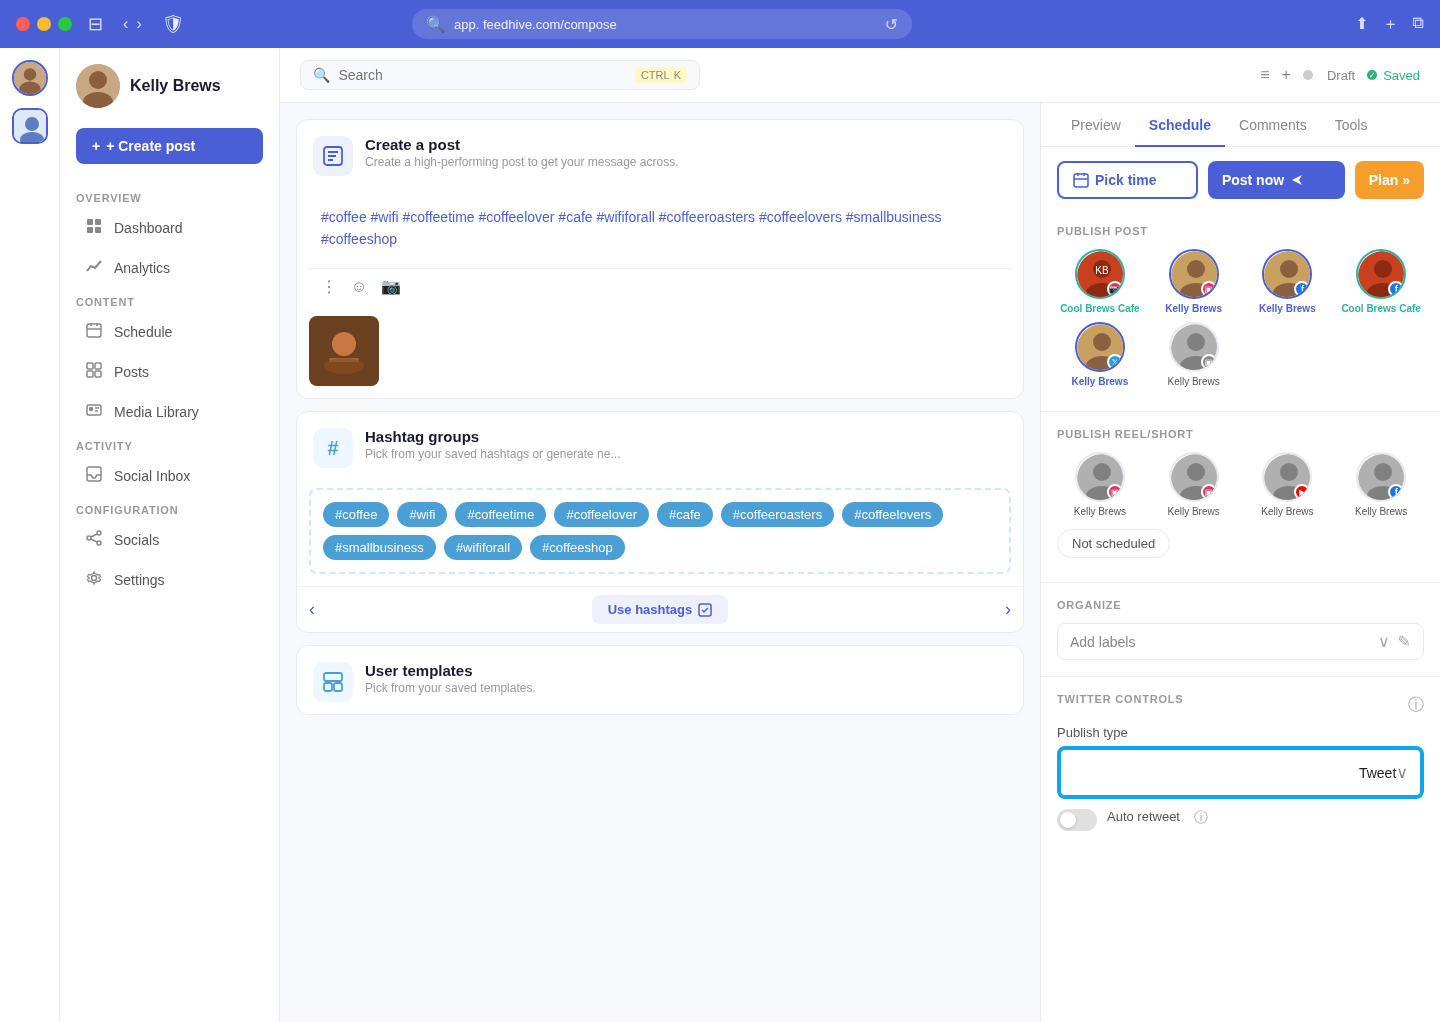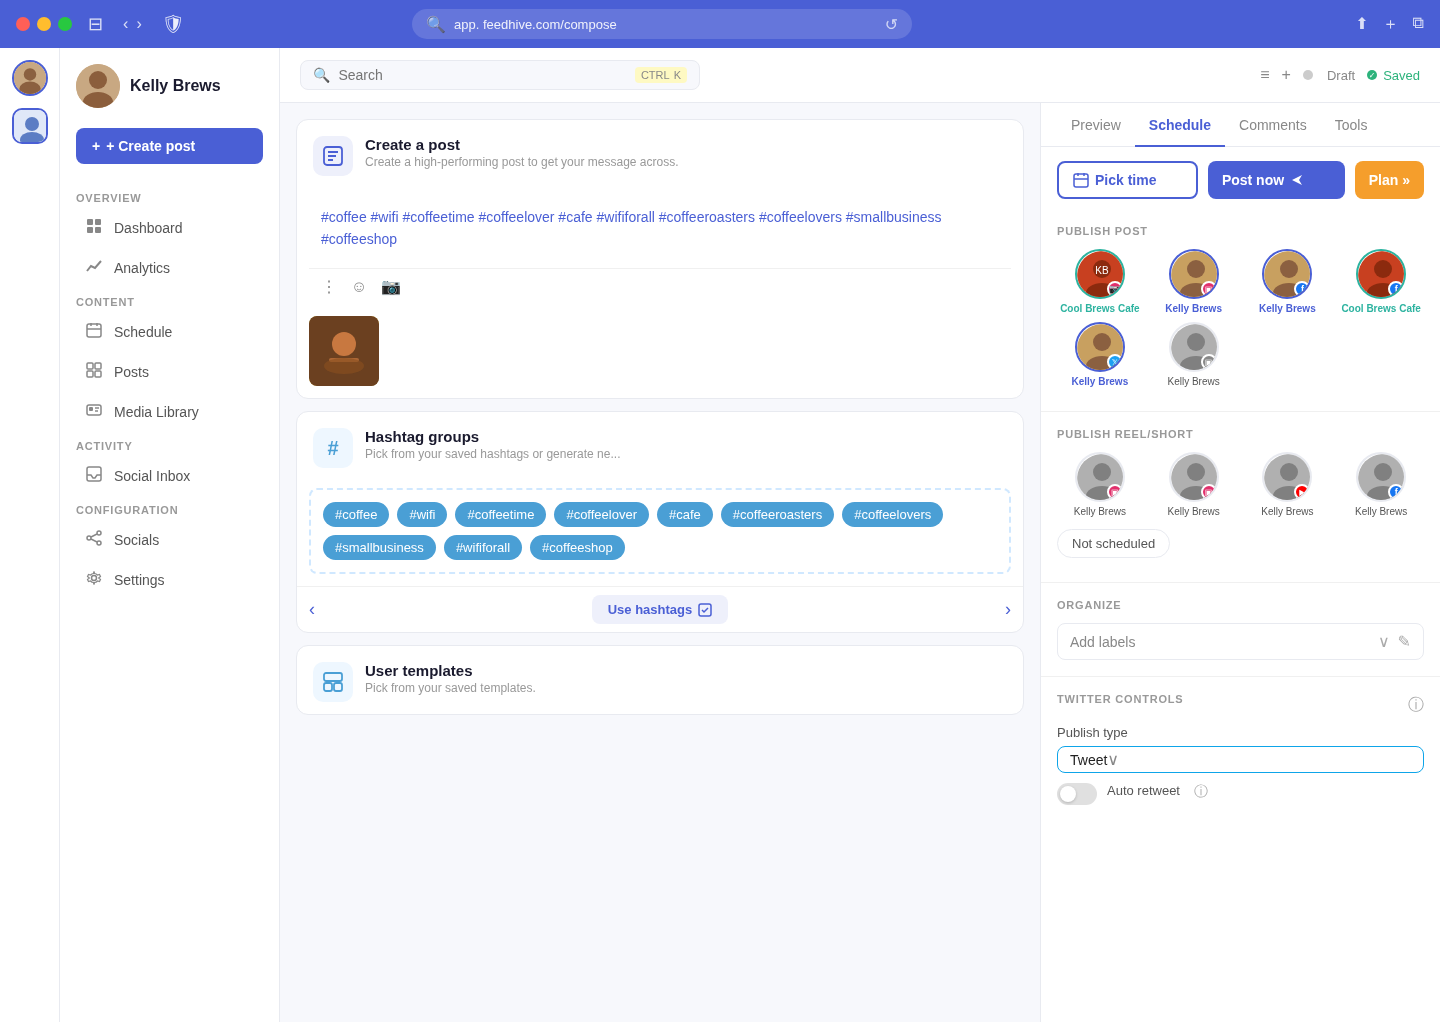--- a/index.html
+++ b/index.html
@@ -498,24 +498,24 @@
     .section-header-row {
       display: flex;
       align-items: center;
       justify-content: space-between;
     }
     .info-icon { color: #aaa; font-size: 16px; cursor: pointer; }
     .publish-type-label { font-size: 13px; color: #555; margin: 8px 0 6px; }
     .select-row {
       display: flex;
       align-items: center;
-      justify-content: flex-start;
-      border: 1px solid #0ea5e9;
+      justify-content: flex-end;
+      border: 4px solid #0ea5e9;
       border-radius: 8px;
-      padding: 3px 12px;
+      padding: 13px 12px;
     }
     .select-val { font-size: 14px; color: #222; }
     .select-chevron { color: #888; }
 
     
     .toggle-row {
       display: flex;
       align-items: flex-start;
       gap: 10px;
       margin-top: 10px;

